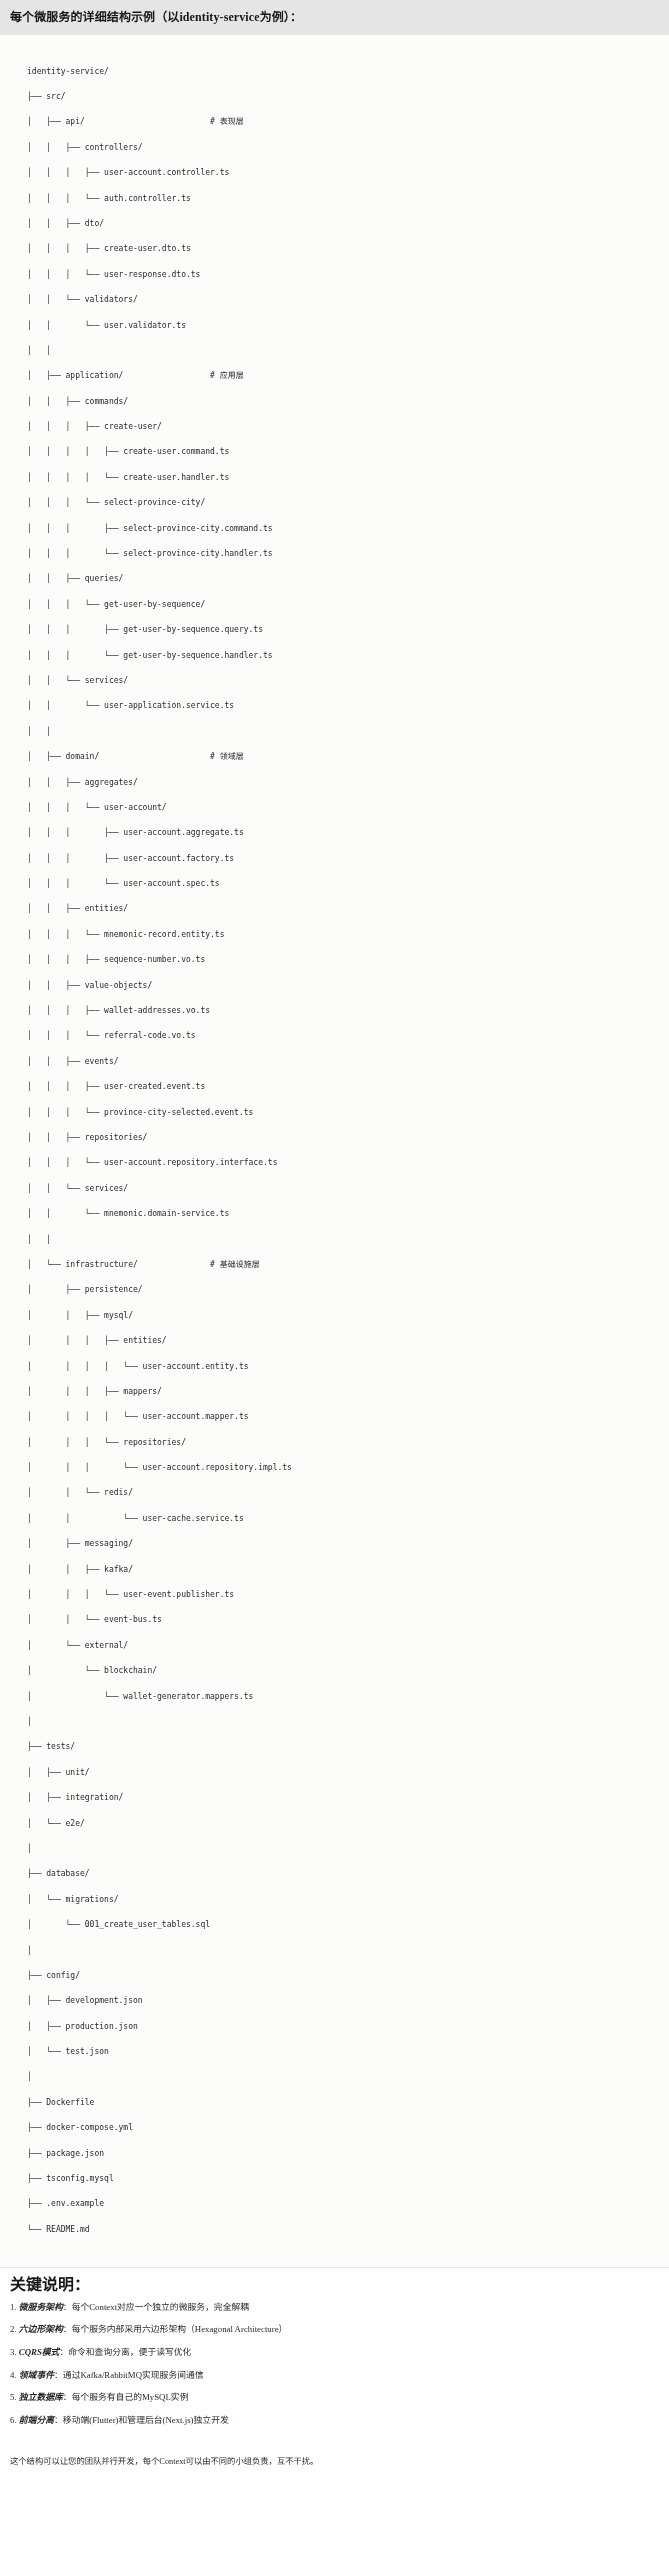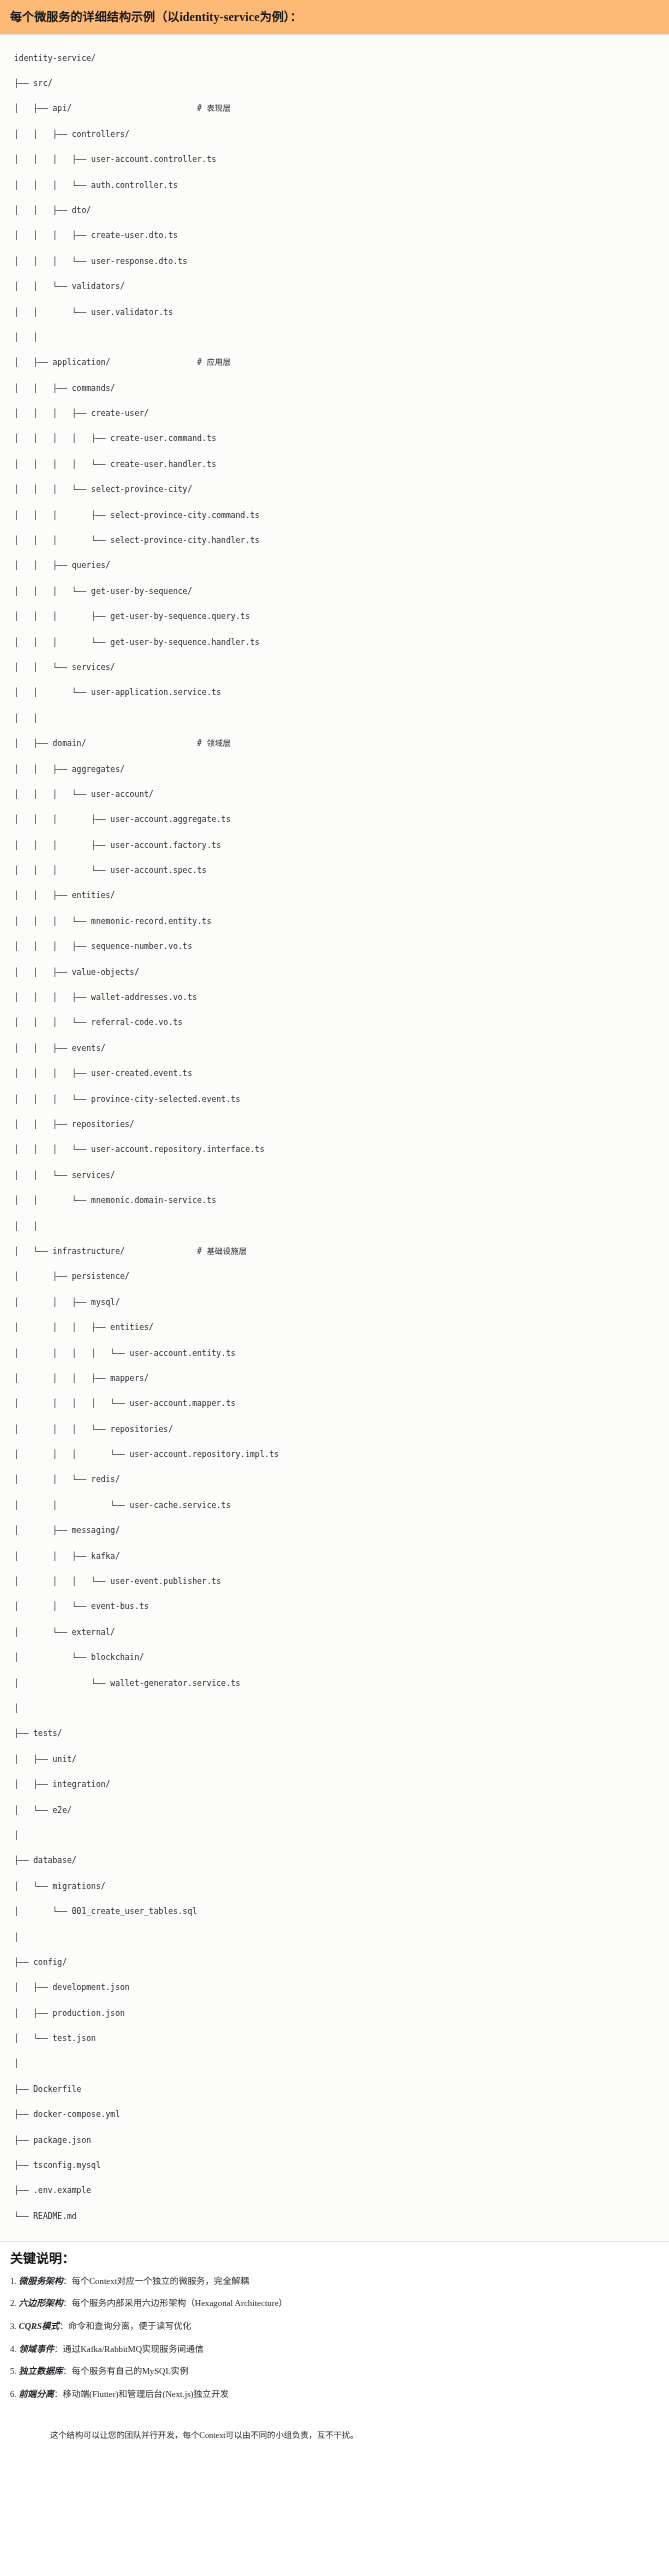--- a/index.html
+++ b/index.html
@@ -17,41 +17,41 @@
   .page {
     width: 669px;
     box-sizing: border-box;
     background: #ffffff;
   }
 
   
   .doc-header {
     box-sizing: border-box;
     padding: 8.8px 10px 7.5px 10px;
-    background: #fdba74;
+    background: #e5e5e5;
     border-bottom: 0.6px solid #e7e5e0;
   }
   .doc-header h1 {
     margin: 0;
     font-size: 12px;
     line-height: 17.5px;
     font-weight: bold;
     letter-spacing: 0.1px;
     color: #15171a;
     font-family: "Liberation Serif", "DejaVu Serif", serif;
   }
 
   
   .tree-block {
     box-sizing: border-box;
     padding: 13.8px 10px 13.8px 10px;
     background: #fcfcfa;
   }
   .tree {
-    margin: 4px;
+    margin: 17px;
     font-family: "DejaVu Sans Mono", "Liberation Mono", monospace;
     font-size: 8px;
     line-height: 12.7px;
     white-space: pre;
     color: #24292f;
     tab-size: 4;
   }
   .tree .row {
     display: block;
     height: 12.7px;
@@ -63,21 +63,21 @@
 
   
   .notes {
     box-sizing: border-box;
     padding: 10px 10px 6.3px 10px;
     background: #ffffff;
     border-top: 0.6px solid #e7e5e0;
   }
   .notes h2 {
     margin: 0 0 8.8px 0;
-    font-size: 13px;
+    font-size: 16px;
     line-height: 13.8px;
     font-weight: bold;
     color: #15171a;
     font-family: "Liberation Serif", "DejaVu Serif", serif;
   }
   .note-item {
     font-size: 8.8px;
     line-height: 13.8px;
     margin: 0 0 8.8px 0;
     color: #1f2328;
@@ -98,21 +98,20 @@
     margin-top: 29px;
   }
   .closing {
     box-sizing: border-box;
     padding: 3.8px 10px 11.3px 10px;
     font-size: 8.3px;
     line-height: 13px;
     color: #1f2328;
     background: #ffffff;
     font-family: "Liberation Serif", "DejaVu Serif", serif;
-    margin-left: 40px;
   }
 </style>
 </head>
 <body>
 
 <div class="page">
 
   <header class="doc-header">
     <h1>每个微服务的详细结构示例（以identity-service为例）：</h1>
   </header>
@@ -175,21 +174,21 @@
 <span class="row">│       │   │   └── repositories/</span>
 <span class="row">│       │   │       └── user-account.repository.impl.ts</span>
 <span class="row">│       │   └── redis/</span>
 <span class="row">│       │           └── user-cache.service.ts</span>
 <span class="row">│       ├── messaging/</span>
 <span class="row">│       │   ├── kafka/</span>
 <span class="row">│       │   │   └── user-event.publisher.ts</span>
 <span class="row">│       │   └── event-bus.ts</span>
 <span class="row">│       └── external/</span>
 <span class="row">│           └── blockchain/</span>
-<span class="row">│               └── wallet-generator.service.ts</span>
+<span class="row">│               └── wallet-generator.mappers.ts</span>
 <span class="row">│</span>
 <span class="row">├── tests/</span>
 <span class="row">│   ├── unit/</span>
 <span class="row">│   ├── integration/</span>
 <span class="row">│   └── e2e/</span>
 <span class="row">│</span>
 <span class="row">├── database/</span>
 <span class="row">│   └── migrations/</span>
 <span class="row">│       └── 001_create_user_tables.sql</span>
 <span class="row">│</span>

